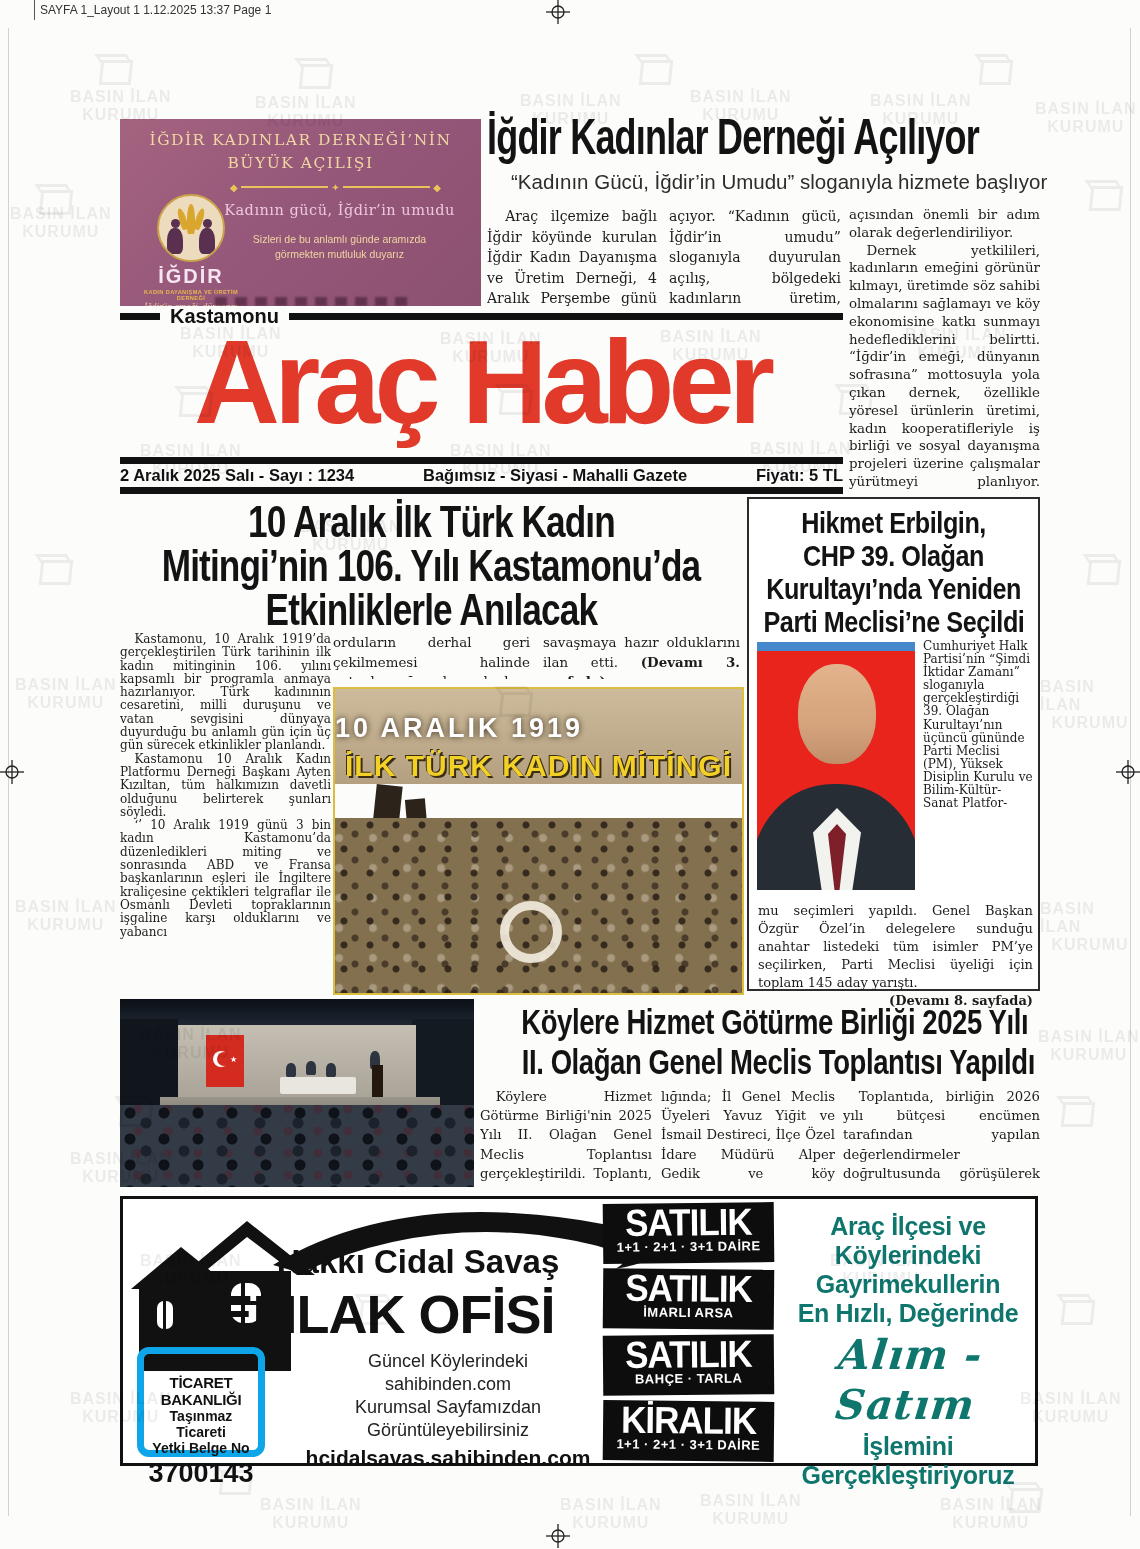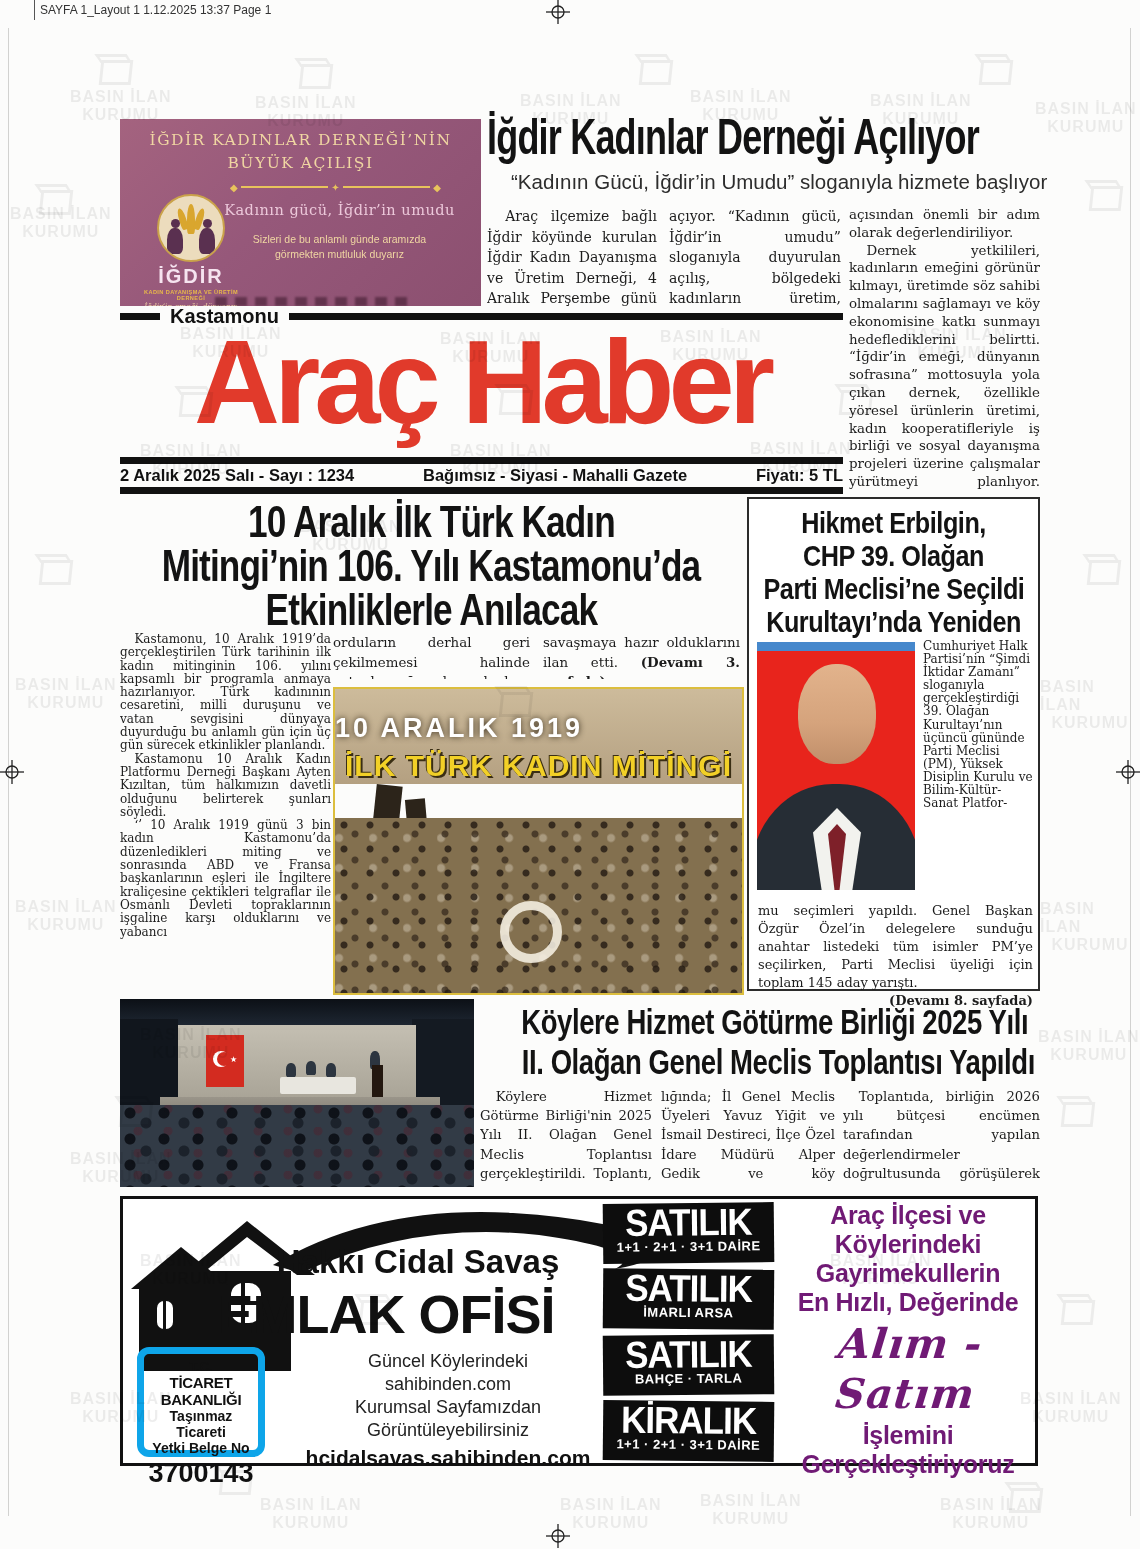--- a/index.html
+++ b/index.html
@@ -137,21 +137,21 @@
               box-sizing:border-box;text-align:center;color:#111;padding-top:5px;}
   .ad-license .l1{font-size:13px;font-weight:bold;}
   .ad-license .l2{font-size:15px;font-weight:800;letter-spacing:-.3px;}
   .ad-license .l3{font-size:14px;font-weight:bold;}
   .ad-license .num{font-size:27px;font-weight:800;margin-top:2px;}
   .ad-info{position:absolute;left:180px;top:151px;width:290px;text-align:center;font-size:18px;line-height:23px;color:#222;}
   .ad-url{position:absolute;left:160px;top:247px;width:330px;text-align:center;font-size:21px;font-weight:800;color:#111;}
   .listing{position:absolute;left:480px;width:171px;height:60px;background:#0d0d0d;color:#fff;text-align:center;overflow:hidden;}
   .listing .lt{font-size:35px;font-weight:800;line-height:36px;letter-spacing:-1px;transform:scaleY(1.08);transform-origin:top;}
   .listing .ls{font-size:13px;font-weight:800;letter-spacing:.5px;line-height:15px;}
-  .pitch{position:absolute;left:655px;top:2px;width:260px;text-align:center;color:#701a75;}
+  .pitch{position:absolute;left:655px;top:13px;width:260px;text-align:center;color:#0f766e;}
   .pitch .pl{font-size:25px;line-height:29px;font-weight:600;letter-spacing:-.3px;}
   .pitch .script{font-family:"DejaVu Serif",serif;font-style:italic;font-weight:800;font-size:41px;line-height:50px;
                  letter-spacing:1px;margin:2px 0;transform:skewX(-6deg);}
 </style>
 </head>
 <body>
 
 <div id="page">
 
   <div class="print-tick"></div>
@@ -267,22 +267,22 @@
     <div class="p1919-crowd"></div>
     <div class="p1919-wreath"></div>
     <div class="p1919-t1">10 ARALIK 1919</div>
     <div class="p1919-t2">İLK TÜRK KADIN MİTİNGİ</div>
   </div>
 
   <div class="chp-box">
     <div class="chp-headline">
       <div><span>Hikmet Erbilgin,</span></div>
       <div><span>CHP 39. Olağan</span></div>
+      <div><span>Kurultayı’nda Yeniden</span></div>
       <div><span>Parti Meclisi’ne Seçildi</span></div>
-      <div><span>Kurultayı’nda Yeniden</span></div>
     </div>
     <div class="portrait">
       <div class="bluestrip"></div>
       <div class="head"></div>
       <div class="suit"></div>
       <div class="shirt"></div>
       <div class="tie"></div>
     </div>
     <div class="chp-side serif">Cumhuriyet Halk Partisi’nin “Şimdi İktidar Zamanı” sloganıyla gerçekleştirdiği 39. Olağan Kurultayı’nın üçüncü gününde Parti Meclisi (PM), Yüksek Disiplin Kurulu ve Bilim-Kültür-Sanat Platfor-</div>
     <div class="chp-bottom serif">

